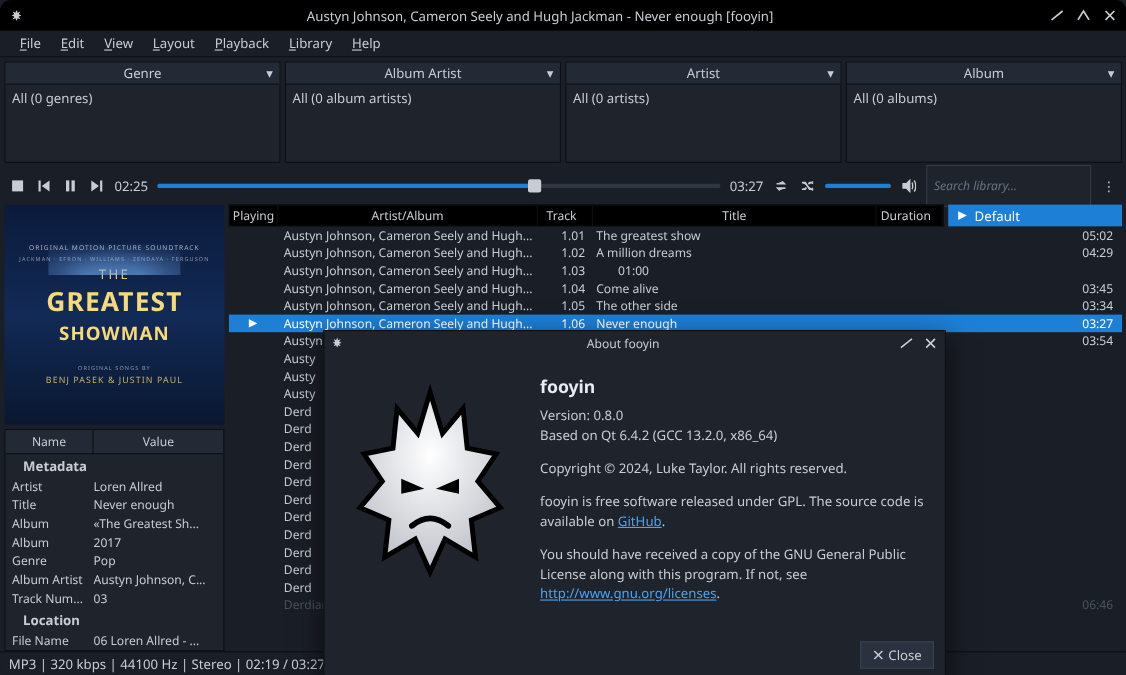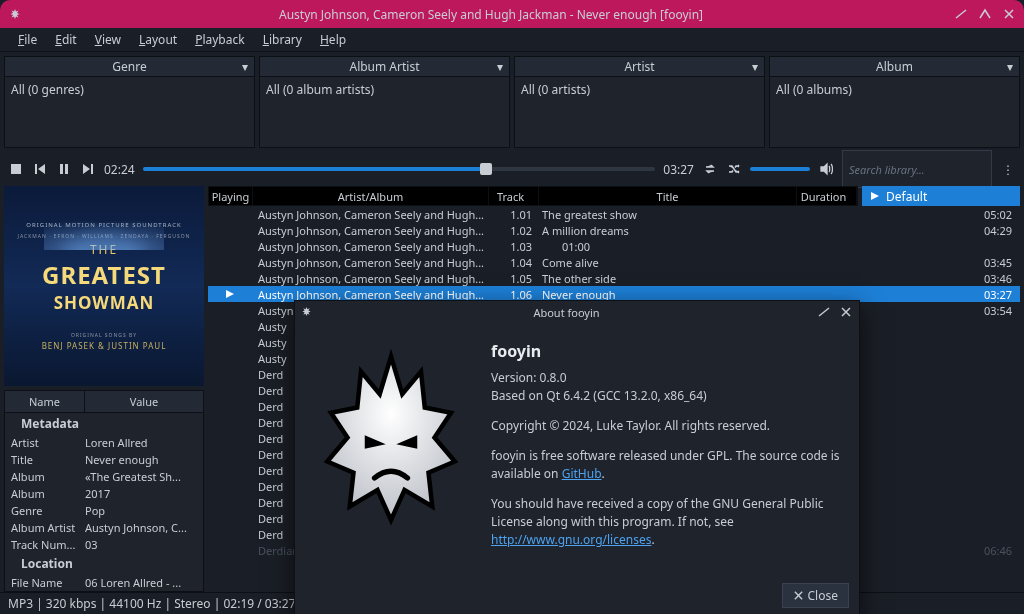--- a/index.html
+++ b/index.html
@@ -1,20 +1,20 @@
 <!DOCTYPE html>
 <html><head>
 <meta charset="utf-8">
 <style>
 * { margin: 0; padding: 0; box-sizing: border-box; font-family: "Segoe UI", "Noto Sans", sans-serif; }
 html, body { width: 1024px; height: 614px; background: #1a1e26; color: #c8cdd4; overflow: hidden; }
 body { display: flex; flex-direction: column; font-size: 12px; border-radius: 10px; }
 
 
-.titlebar { height: 28px; display: flex; align-items: center; padding: 0 8px; background: #be185d; }
+.titlebar { height: 28px; display: flex; align-items: center; padding: 0 8px; background: #000000; }
 .titlebar .app-icon { width: 14px; height: 14px; margin-right: 6px; display:flex; align-items:center; justify-content:center;}
 .titlebar .title { flex: 1; text-align: center; color: #c8cdd4; font-size: 12px; }
 .titlebar .winbtns { display: flex; gap: 10px; }
 .winbtn { width: 14px; height: 14px; display:flex; align-items:center; justify-content:center; cursor:pointer; color:#c8cdd4;}
 .winbtn svg { width:12px; height:12px; }
 
 
 .menubar { height: 24px; display: flex; align-items: center; padding: 0 10px; gap: 2px; background:#1a1e26; border-bottom:1px solid #0f1216;}
 .menu-item { padding: 3px 8px; cursor: pointer; color:#c8cdd4;}
 .menu-item .u { text-decoration: underline; }
@@ -189,21 +189,21 @@
       <svg viewBox="0 0 14 14">
         <rect x="3" y="2" width="3" height="10"></rect>
         <rect x="8" y="2" width="3" height="10"></rect>
       </svg>
     </div>
   <div class="ctrl-btn">
       <svg viewBox="0 0 14 14">
         <path d="M12 2v10h-2V2zm-3 5L2 2v10z"></path>
       </svg>
     </div>
-  <span class="time">02:24</span>
+  <span class="time">02:25</span>
   <div class="progress">
     <div class="progress-fill" id="pfill" style="width: 67%;"></div>
     <div class="progress-knob" id="pknob" style="left: 67%;"></div>
   </div>
   <span class="time">03:27</span>
   <div class="side-icons">
     <div class="ctrl-btn">
         <svg viewBox="0 0 14 14" fill="none" stroke="currentColor" stroke-width="1.5">
           <path d="M3 5h7l-2-2m3 6H4l2 2"></path>
         </svg>
@@ -325,21 +325,21 @@
           <div class="c c-artist">Austyn Johnson, Cameron Seely and Hugh...</div>
           <div class="c c-track">1.04</div>
           <div class="c c-title">Come alive</div>
           <div class="c c-dur">03:45</div>
         </div>
         <div class="track-row">
           <div class="c c-play"></div>
           <div class="c c-artist">Austyn Johnson, Cameron Seely and Hugh...</div>
           <div class="c c-track">1.05</div>
           <div class="c c-title">The other side</div>
-          <div class="c c-dur">03:46</div>
+          <div class="c c-dur">03:34</div>
         </div>
         <div class="track-row sel">
           <div class="c c-play">
             <svg viewBox="0 0 8 8">
               <path d="M0 0v8l8-4z"></path>
             </svg>
           </div>
           <div class="c c-artist">Austyn Johnson, Cameron Seely and Hugh...</div>
           <div class="c c-track">1.06</div>
           <div class="c c-title">Never enough</div>

